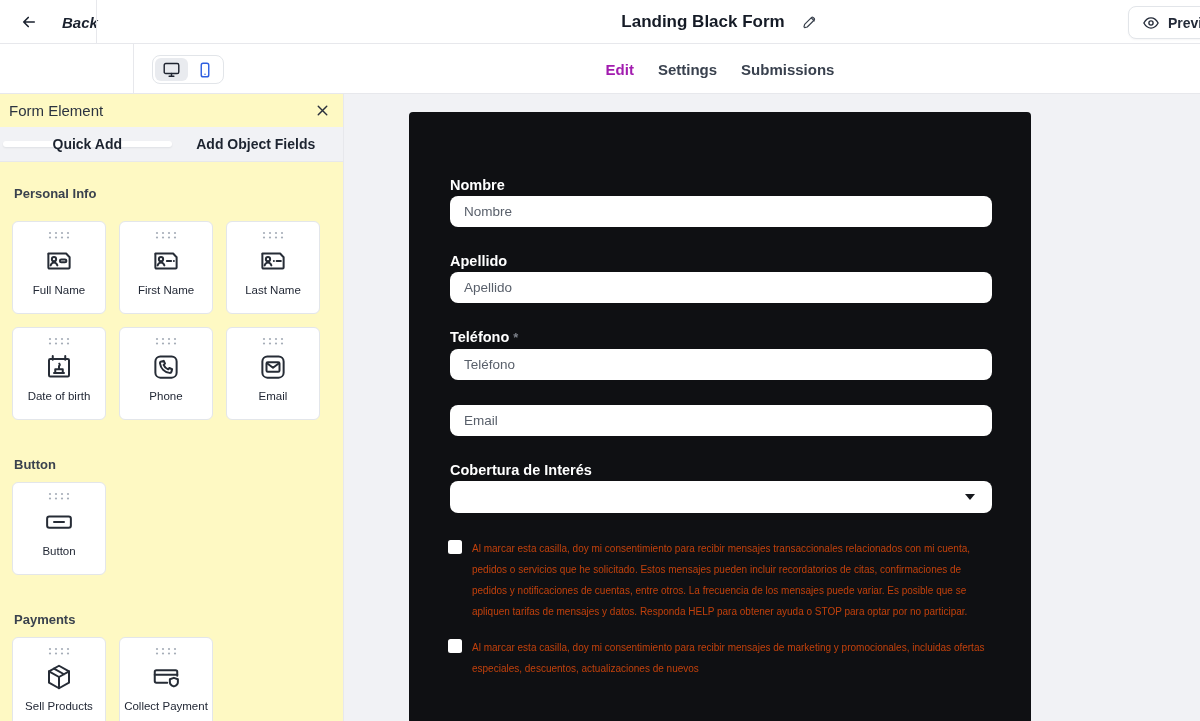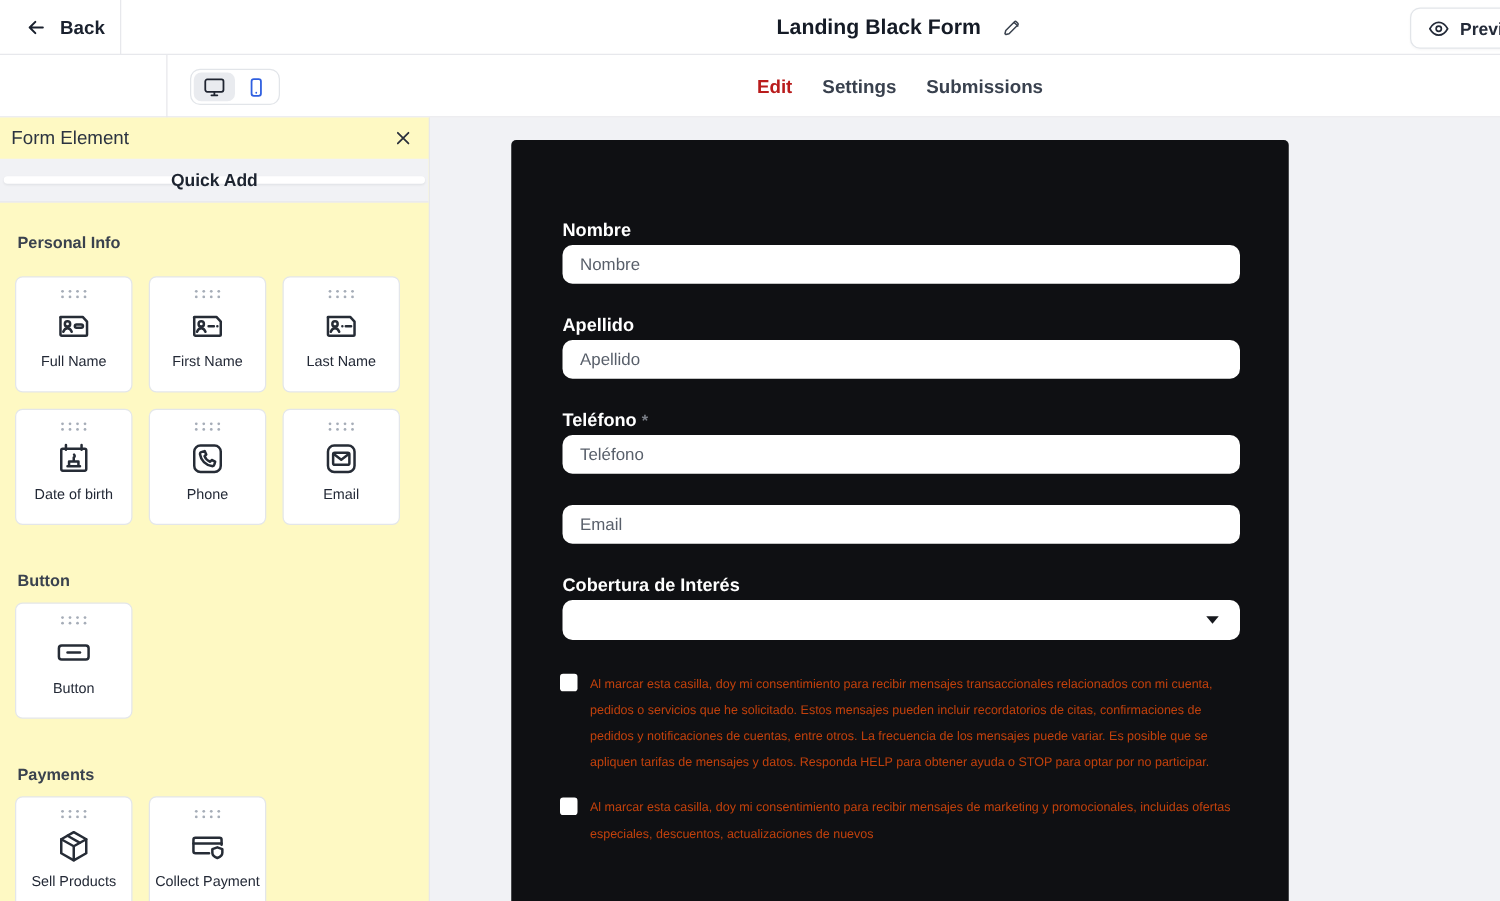--- a/index.html
+++ b/index.html
@@ -12,22 +12,22 @@
   }
   svg { display:block; }
 
   
   .topbar {
     position:absolute; left:0; top:0; width:1200px; height:44px;
     background:#fff; border-bottom:1px solid #e7e8ec;
   }
   .back-btn {
     position:absolute; left:20px; top:10px; height:24px;
-    display:flex; align-items:center; gap:10px;
-    font-size:15px; font-weight:700; color:#1a212e; cursor:pointer;
+    display:flex; align-items:center; gap:24px;
+    font-size:15px; font-weight:700; color:#1a212e; cursor:pointer;font-style:italic;
   }
   .v-div-1 { position:absolute; left:96px; top:0; width:1px; height:44px; background:#e7e8ec; }
   .page-title-wrap {
     position:absolute; left:720px; top:0; height:44px; transform:translateX(-50%);
     display:flex; align-items:center; gap:17px;
   }
   .page-title { font-size:17px; font-weight:700; color:#151b26; white-space:nowrap; }
   .preview-btn {
     position:absolute; left:1128px; top:6px; height:33px; width:110px;
     background:#fff; border:1px solid #e2e5e9; border-radius:8px;
@@ -51,21 +51,21 @@
     background:#fff; border:1px solid #e2e5e9; border-radius:8px;
     display:flex; align-items:center; padding:2px; gap:1px;
   }
   .device-tile { width:33px; height:23px; border-radius:6px; display:flex; align-items:center; justify-content:center; cursor:pointer; }
   .device-tile.desktop { background:#e9ebef; }
   .main-tabs {
     position:absolute; left:720px; top:0; height:50px; transform:translateX(-50%);
     display:flex; align-items:center; gap:24px;
   }
   .main-tab { font-size:15px; font-weight:700; color:#39414e; cursor:pointer; white-space:nowrap; }
-  .main-tab.active { color:#b91c1c; }
+  .main-tab.active { color:#a21caf; }
 
   
   .sidebar {
     position:absolute; left:0; top:94px; width:344px; height:627px;
     background:#fef9c3; border-right:1px solid #e7e8ec; overflow:hidden;
   }
   .sidebar-head {
     height:33px; display:flex; align-items:center; justify-content:space-between;
     padding:0 12px 0 9px;
   }
@@ -204,20 +204,21 @@
   <div class="sidebar-head">
     <span class="sidebar-title">Form Element</span>
     <span class="close-x">
       <svg width="17" height="17" viewBox="0 0 24 24" fill="none" stroke="#2a303c" stroke-width="2" stroke-linecap="round">
           <path d="M6 6l12 12M18 6L6 18"></path>
         </svg>
     </span>
   </div>
   <div class="panel-tabs">
     <div class="panel-tab active">Quick Add</div>
+    <div class="panel-tab">Add Object Fields</div>
   </div>
 
   <div class="section-title">Personal Info</div>
   <div class="card-grid">
 
     <div class="el-card">
       <span class="drag-dots">
         <svg width="22" height="8" viewBox="0 0 22 8">
             <g fill="#a6adb8">
               <circle cx="2" cy="2" r="1.1"></circle>

